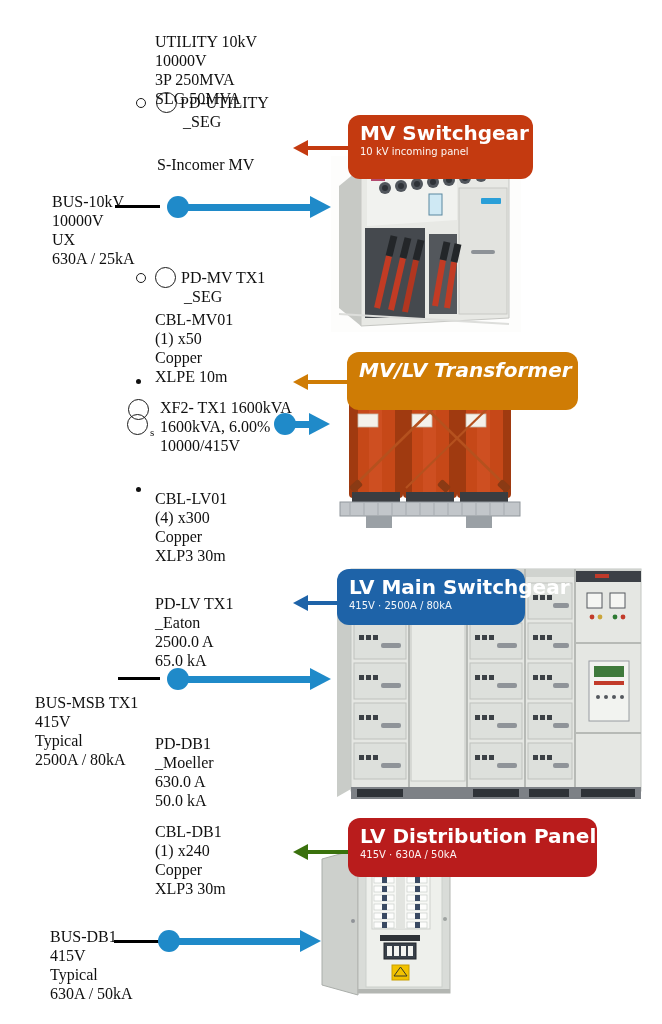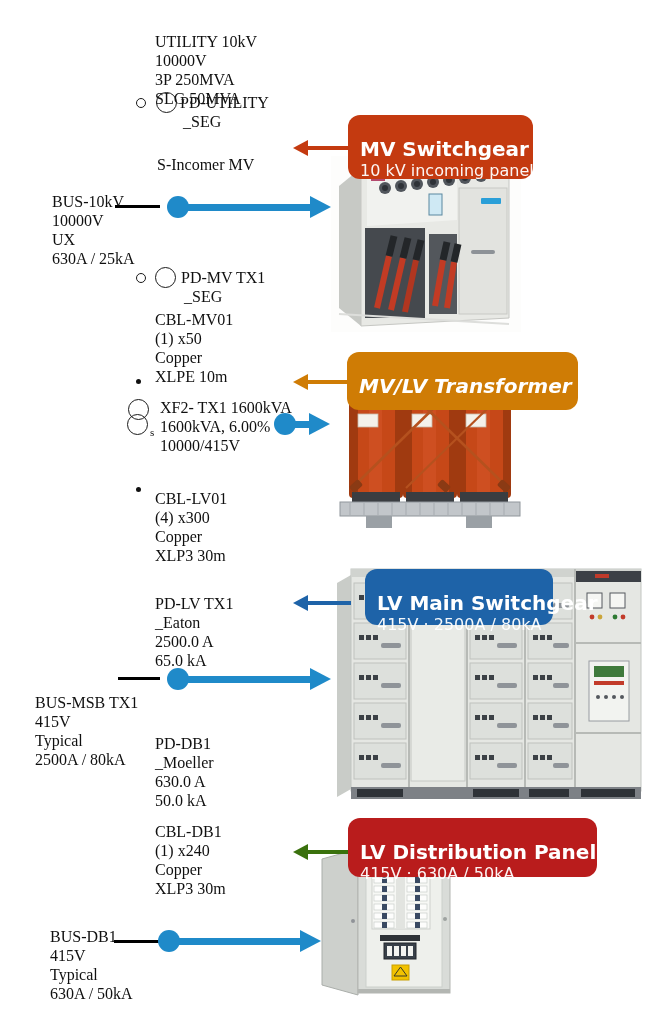--- a/index.html
+++ b/index.html
@@ -13,23 +13,23 @@
   }
   .busline{position:absolute;height:3px;background:#000;}
   .circ{position:absolute;border:1.6px solid #1a1a1a;border-radius:50%;background:transparent;box-sizing:border-box;}
   .bullet{position:absolute;width:5px;height:5px;border-radius:50%;background:#111;}
   .sub-s{position:absolute;font-size:11px;color:#111;font-family:"Liberation Serif",serif;}
   
   .fa-circle{position:absolute;width:22px;height:22px;border-radius:50%;background:#1f8ac9;z-index:3;}
   .fa-shaft{position:absolute;height:7px;background:#1f8ac9;z-index:3;}
   .fa-head{position:absolute;width:0;height:0;border-top:11px solid transparent;border-bottom:11px solid transparent;border-left:21px solid #1f8ac9;z-index:3;}
   
-  .callout{position:absolute;border-radius:12px;color:#fff;padding:23px 12px 6px 12px;box-sizing:border-box;z-index:4;font-family:"DejaVu Sans",sans-serif;}
+  .callout{position:absolute;border-radius:12px;color:#fff;padding:7px 12px 6px 12px;box-sizing:border-box;z-index:4;font-family:"DejaVu Sans",sans-serif;}
   .callout .ttl{font-size:20px;font-weight:bold;line-height:1.15;white-space:nowrap;}
-  .callout .sub{font-size:16px;line-height:1.3;color:rgba(255,255,255,.95);white-space:nowrap;}
+  .callout .sub{font-size:10px;line-height:1.3;color:rgba(255,255,255,.95);white-space:nowrap;}
   .co-red{background:#c43a10;}
   .co-orange{background:#cf7c05;font-style:italic;}
   .co-blue{background:#1e63a8;}
   .co-green{background:#b91c1c;}
   .leader{position:absolute;height:3.5px;z-index:4;}
   .leader-head{position:absolute;width:0;height:0;border-top:8px solid transparent;border-bottom:8px solid transparent;z-index:4;}
   .l-red{background:#c43a10;} .lh-red{border-right:15px solid #c43a10;}
   .l-orange{background:#cf7c05;} .lh-orange{border-right:15px solid #cf7c05;}
   .l-blue{background:#1e63a8;} .lh-blue{border-right:15px solid #1e63a8;}
   .l-green{background:#3a710d;} .lh-green{border-right:15px solid #3a710d;}
@@ -404,21 +404,21 @@
   </div>
 
   <span class="leader-head lh-orange" style="left:293px;top:374px"></span>
   <div class="leader l-orange" style="left:306px;top:380px;width:42px"></div>
   <div class="callout co-orange" style="left:347px;top:352px;width:231px;height:58px">
     <div class="ttl">MV/LV Transformer</div>
   </div>
 
   <span class="leader-head lh-blue" style="left:293px;top:595px"></span>
   <div class="leader l-blue" style="left:306px;top:601px;width:45px"></div>
-  <div class="callout co-blue" style="left:365px;top:569px;width:188px;height:56px">
+  <div class="callout co-blue" style="left:337px;top:569px;width:188px;height:56px">
     <div class="ttl">LV Main Switchgear</div>
     <div class="sub">415V · 2500A / 80kA</div>
   </div>
 
   <span class="leader-head lh-green" style="left:293px;top:844px"></span>
   <div class="leader l-green" style="left:306px;top:850px;width:43px"></div>
   <div class="callout co-green" style="left:348px;top:818px;width:249px;height:59px">
     <div class="ttl">LV Distribution Panel</div>
     <div class="sub">415V · 630A / 50kA</div>
   </div>

